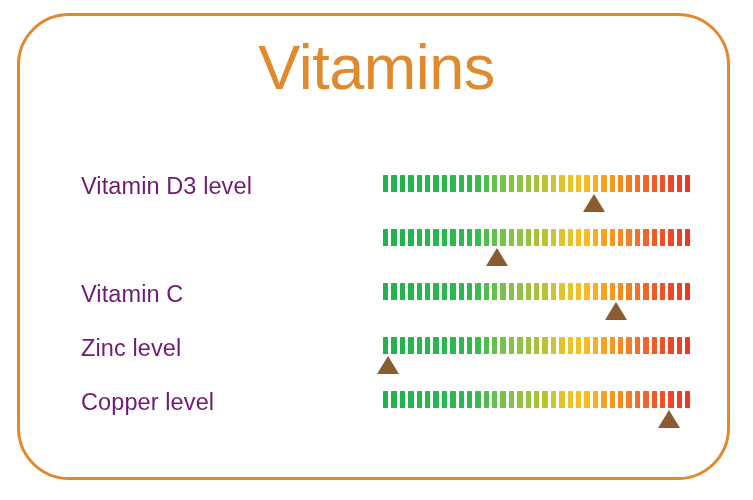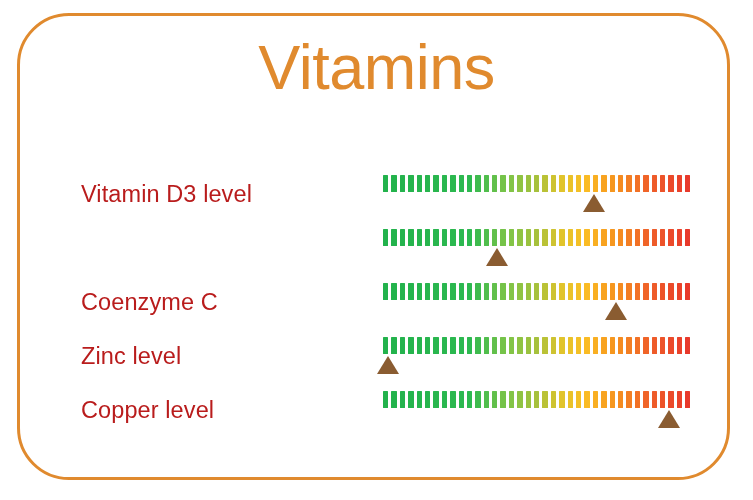--- a/index.html
+++ b/index.html
@@ -62,25 +62,25 @@
   .row {
     position: absolute;
     left: 0;
     width: 753px;
     height: 54px;
   }
 
   .row-label {
     position: absolute;
     left: 81px;
-    top: 8px;
+    top: 0px;
     font-size: 23.5px;
     line-height: 26px;
     font-weight: 400;
-    color: #b91c1c;
+    color: #701a75;
     white-space: nowrap;
     letter-spacing: 0.1px;
     font-family: "Liberation Sans", sans-serif;
   }
 
   .scale-wrap {
     position: absolute;
     left: 383px;
     top: 2px;
     width: 308px;
@@ -209,21 +209,21 @@
             <span class="seg" style="background: rgb(238, 91, 41);"></span>
             <span class="seg" style="background: rgb(237, 83, 41);"></span>
             <span class="seg" style="background: rgb(235, 74, 42);"></span>
             <span class="seg" style="background: rgb(234, 66, 42);"></span>
             <span class="seg" style="background: rgb(232, 57, 43);"></span>
           </div>
           <div class="marker" style="left: 113.96px;"></div>
         </div>
       </div>
       <div class="row" style="top: 281px;">
-        <div class="row-label">Coenzyme C</div>
+        <div class="row-label">Vitamin C</div>
         <div class="scale-wrap">
           <div class="scale-bar">
             <span class="seg" style="background: rgb(34, 178, 76);"></span>
             <span class="seg" style="background: rgb(35, 179, 76);"></span>
             <span class="seg" style="background: rgb(36, 179, 77);"></span>
             <span class="seg" style="background: rgb(37, 180, 77);"></span>
             <span class="seg" style="background: rgb(38, 181, 78);"></span>
             <span class="seg" style="background: rgb(39, 181, 78);"></span>
             <span class="seg" style="background: rgb(41, 182, 78);"></span>
             <span class="seg" style="background: rgb(42, 183, 79);"></span>

